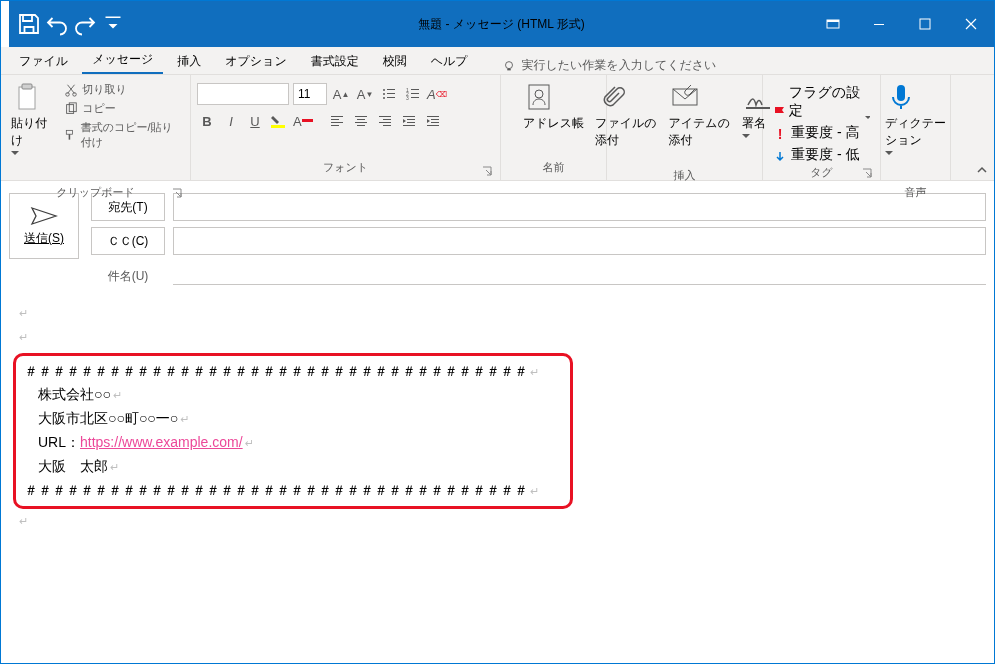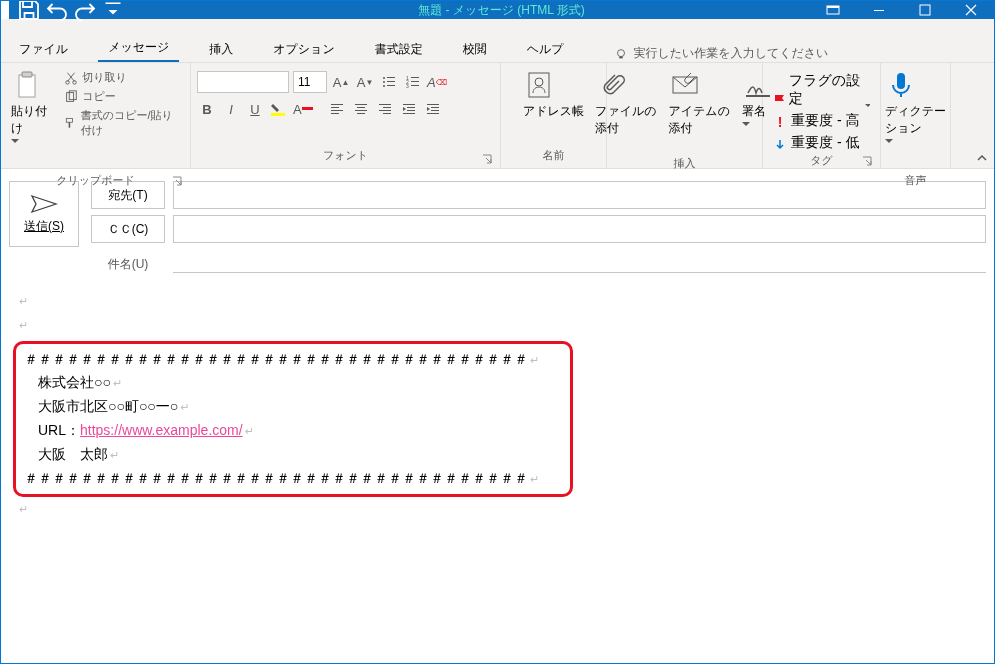--- a/index.html
+++ b/index.html
@@ -1,25 +1,25 @@
 <!DOCTYPE html>
 <html><head>
 <meta charset="utf-8">
 <style>
 * { box-sizing: border-box; margin: 0; padding: 0; font-family: "Yu Gothic UI", "Meiryo", sans-serif; }
 body { width: 995px; height: 664px; background: #fff; overflow: hidden; border: 1px solid #0078d4; }
 
-.titlebar { height: 18px; background: #106ebe; display: flex; align-items: center; color: #5eead4; position: relative; margin-left: 8px; }
+.titlebar { height: 46px; background: #106ebe; display: flex; align-items: center; color: #000000; position: relative; margin-left: 8px; }
 .qat { display: flex; align-items: center; gap: 4px; padding-left: 8px; }
 .qat-btn { width: 24px; height: 24px; display: flex; align-items: center; justify-content: center; cursor: pointer; }
 .title-text { position: absolute; left: 50%; transform: translateX(-50%); font-size: 12px; white-space: nowrap; }
 .win-controls { margin-left: auto; display: flex; }
 .win-btn { width: 46px; height: 30px; display: flex; align-items: center; justify-content: center; cursor: pointer; }
 
-.tabs { height: 44px; background: #f3f2f1; display: flex; align-items: flex-end; padding-left: 8px; gap: 20px; border-bottom: 1px solid #e1dfdd; }
+.tabs { height: 28px; background: #f3f2f1; display: flex; align-items: flex-end; padding-left: 8px; gap: 4px; border-bottom: 1px solid #e1dfdd; }
 .tab { padding: 4px 10px; font-size: 12px; cursor: pointer; }
 .tab.active { border-bottom: 2px solid #106ebe; color: #000; }
 .tellme { margin-left: 20px; display: flex; align-items: center; gap: 6px; color: #595959; font-size: 12px; }
 .bulb { width: 14px; height: 14px; }
 
 .ribbon { height: 106px; background: #f3f2f1; display: flex; border-bottom: 1px solid #e1dfdd; }
 .group { border-right: 1px solid #e1dfdd; padding: 4px 6px 2px 6px; display: flex; flex-direction: column; }
 .group-body { flex: 1; display: flex; align-items: flex-start; gap: 4px; }
 .group-label { height: 18px; font-size: 11px; color: #595959; text-align: center; position: relative; }
 .launcher { position: absolute; right: 2px; bottom: 2px; width: 10px; height: 10px; }

